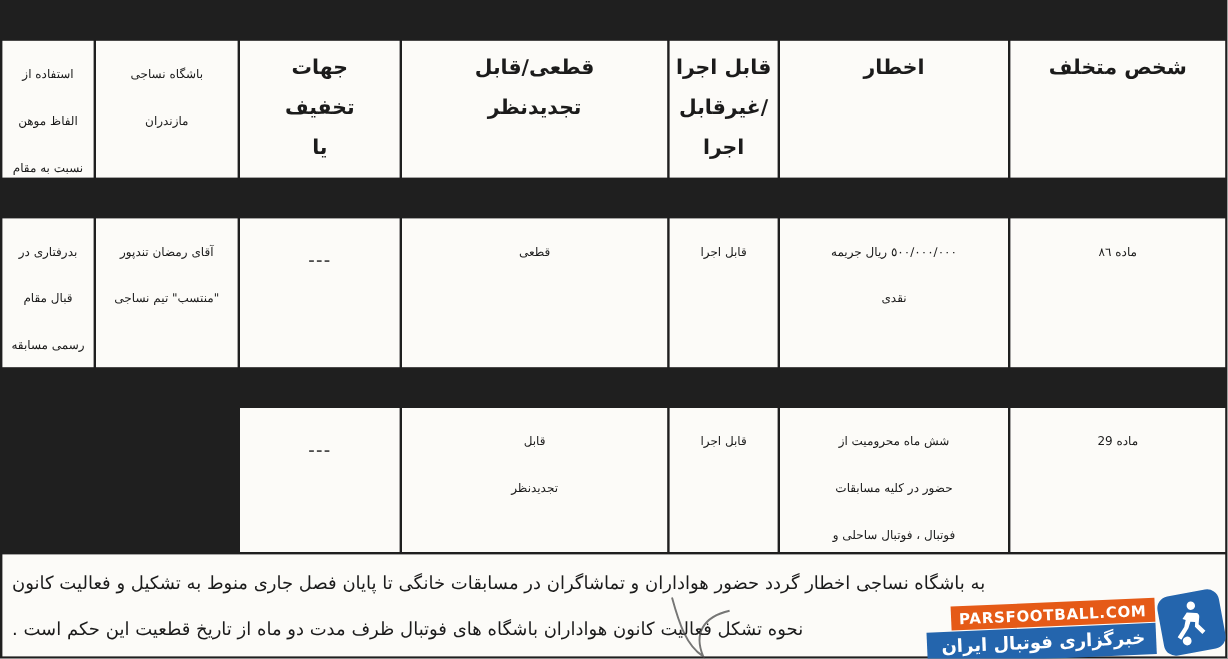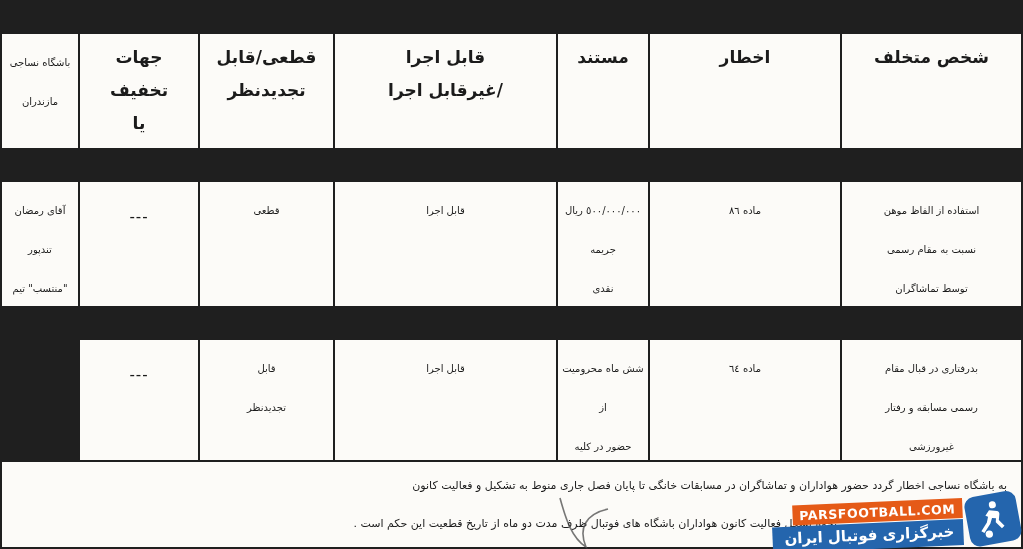--- a/index.html
+++ b/index.html
@@ -40,24 +40,24 @@
   .bcell {
     font-size:10px;
     line-height:39px;
     padding:9px 4px 0 4px;
   }
   .dashes { letter-spacing:1px; font-size:15px; padding-top:16px; }
 
   .note {
     grid-column:1 / -1;
     background:#fcfbf8;
-    font-size:11px;
+    font-size:15px;
     line-height:38px;
     padding:5px 14px 0 8px;
-    text-align:right;
+    text-align:left;
     white-space:nowrap;
   }
   .note .l2 { padding-right:170px; }
 
   
   .pen-mark { position:absolute; left:0; top:0; pointer-events:none; z-index:2; }
 
   
   .watermark {
     position:absolute; right:4px; bottom:1px;
@@ -93,21 +93,20 @@
 </style>
 </head>
 <body>
 
 <div class="doc">
 
   <div class="sheet">
 
     <div class="cell hcell">شخص متخلف</div>
     <div class="cell hcell">اخطار</div>
-    <div class="cell hcell">مستند</div>
     <div class="cell hcell">قابل اجرا
 /غيرقابل اجرا</div>
     <div class="cell hcell">قطعی/قابل
 تجدیدنظر</div>
     <div class="cell hcell">جهات
 تخفیف
 یا
 تشدید</div>
 
     <div class="cell bcell">باشگاه نساجی
@@ -121,21 +120,21 @@
 نقدی</div>
     <div class="cell bcell">قابل اجرا</div>
     <div class="cell bcell">قطعی</div>
     <div class="cell bcell dashes">---</div>
 
     <div class="cell bcell">آقای رمضان تندپور
 "منتسب" تیم نساجی</div>
     <div class="cell bcell">بدرفتاری در قبال مقام
 رسمی مسابقه و رفتار
 غیرورزشی</div>
-    <div class="cell bcell">ماده ٦٤</div>
+    <div class="cell bcell">ماده 29</div>
     <div class="cell bcell">شش ماه محرومیت از
 حضور در کلیه مسابقات
 فوتبال ، فوتبال ساحلی و
 فوتسال</div>
     <div class="cell bcell">قابل اجرا</div>
     <div class="cell bcell">قابل
 تجدیدنظر</div>
     <div class="cell bcell dashes">---</div>
 
     <div class="note">

